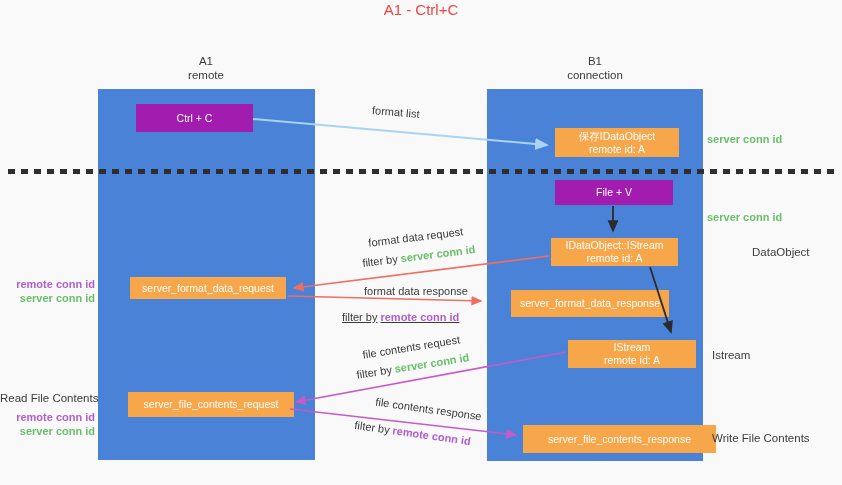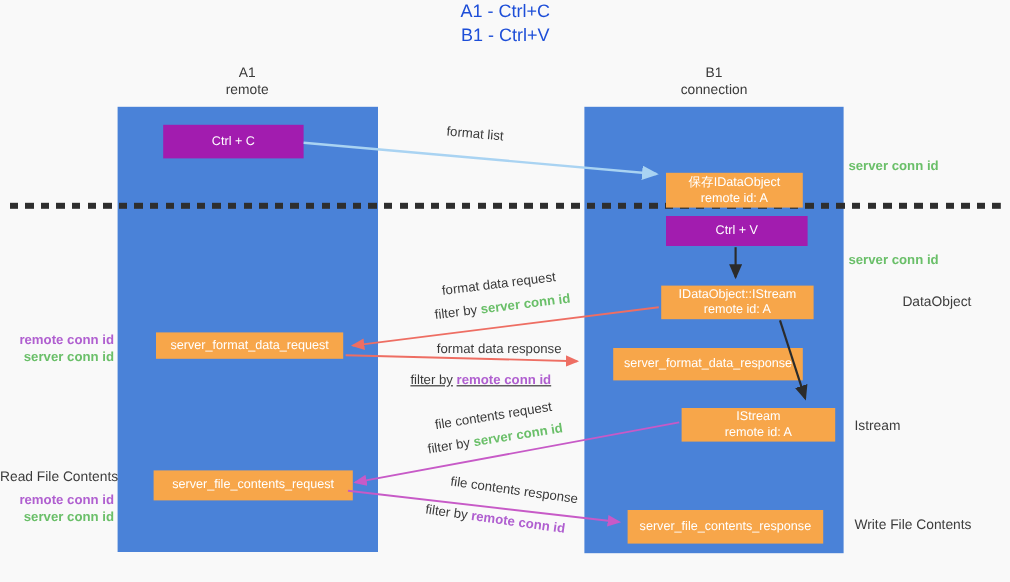--- a/index.html
+++ b/index.html
@@ -8,21 +8,21 @@
     position:relative;
     background:#f9f9f9;
     font-family:"Liberation Sans", sans-serif;
     color:#3c3c3c;
     overflow:hidden;
   }
   .abs { position:absolute; }
 
   .title {
     left:0; top:8; width:842px;
-    text-align:center; font-size:15px; line-height:20px; color:#1d4ed8;
+    text-align:center; font-size:15px; line-height:20px; color:#ef4444;
   }
 
   .col-header {
     text-align:center; font-size:11.5px; line-height:14px; color:#3a3a3a;
   }
   .lane { background:#4a82d8; }
   .lane-a { left:98px;  top:89px; width:217px; height:371px; }
   .lane-b { left:487px; top:89px; width:216px; height:372px; }
 
   .divider {
@@ -56,48 +56,47 @@
   }
   .left-block .dark { color:#3c3c3c; font-size:11.5px; display:block; margin-bottom:5px; }
   .left-block .purple { color:#b05fd0; font-weight:bold; display:block; }
   .left-block .green  { color:#6abf69; font-weight:bold; display:block; }
 </style>
 </head>
 <body>
 
 <div class="abs title">
   <div>A1 - Ctrl+C</div>
-  <div>B1 - Ctrl+V</div>
 </div>
 
 <div class="abs col-header" style="left:156px; top:54px; width:100px;">
   <div>A1</div>
   <div>remote</div>
 </div>
 <div class="abs col-header" style="left:545px; top:54px; width:100px;">
   <div>B1</div>
   <div>connection</div>
 </div>
 
 <div class="abs lane lane-a"></div>
 <div class="abs lane lane-b"></div>
 
 <div class="abs divider"></div>
 
 <div class="abs node green" style="left:136px; top:104px; width:117px; height:28px;">
   <div>Ctrl + C</div>
 </div>
 
-<div class="abs node orange" style="left:555px; top:144px; width:114px; height:29px;">
+<div class="abs node orange" style="left:555px; top:128px; width:124px; height:29px;">
   <div>保存IDataObject</div>
   <div>remote id: A</div>
 </div>
 
 <div class="abs node green" style="left:555px; top:180px; width:118px; height:25px;">
-  <div>Ctrl + V</div>
+  <div>File + V</div>
 </div>
 
 <div class="abs node orange" style="left:551px; top:238px; width:127px; height:28px;">
   <div>IDataObject::IStream</div>
   <div>remote id: A</div>
 </div>
 
 <div class="abs node orange" style="left:130px; top:277px; width:156px; height:22px;">
   <div>server_format_data_request</div>
 </div>
@@ -108,21 +107,21 @@
 
 <div class="abs node orange" style="left:568px; top:340px; width:128px; height:28px;">
   <div>IStream</div>
   <div>remote id: A</div>
 </div>
 
 <div class="abs node orange" style="left:128px; top:392px; width:166px; height:25px;text-align:center;">
   <div>server_file_contents_request</div>
 </div>
 
-<div class="abs node orange" style="left:523px; top:425px; width:163px; height:28px;">
+<div class="abs node orange" style="left:523px; top:425px; width:193px; height:28px;">
   <div>server_file_contents_response</div>
 </div>
 
 <svg class="abs arrows" width="842" height="485" viewBox="0 0 842 485">
   <defs>
     <marker id="ah-blue" markerWidth="8" markerHeight="8" refX="6" refY="3" orient="auto">
       <path d="M0,0 L7,3 L0,6 z" fill="#a9d3f2"></path>
     </marker>
     <marker id="ah-black" markerWidth="8" markerHeight="8" refX="6" refY="3" orient="auto">
       <path d="M0,0 L7,3 L0,6 z" fill="#2b2b2b"></path>

